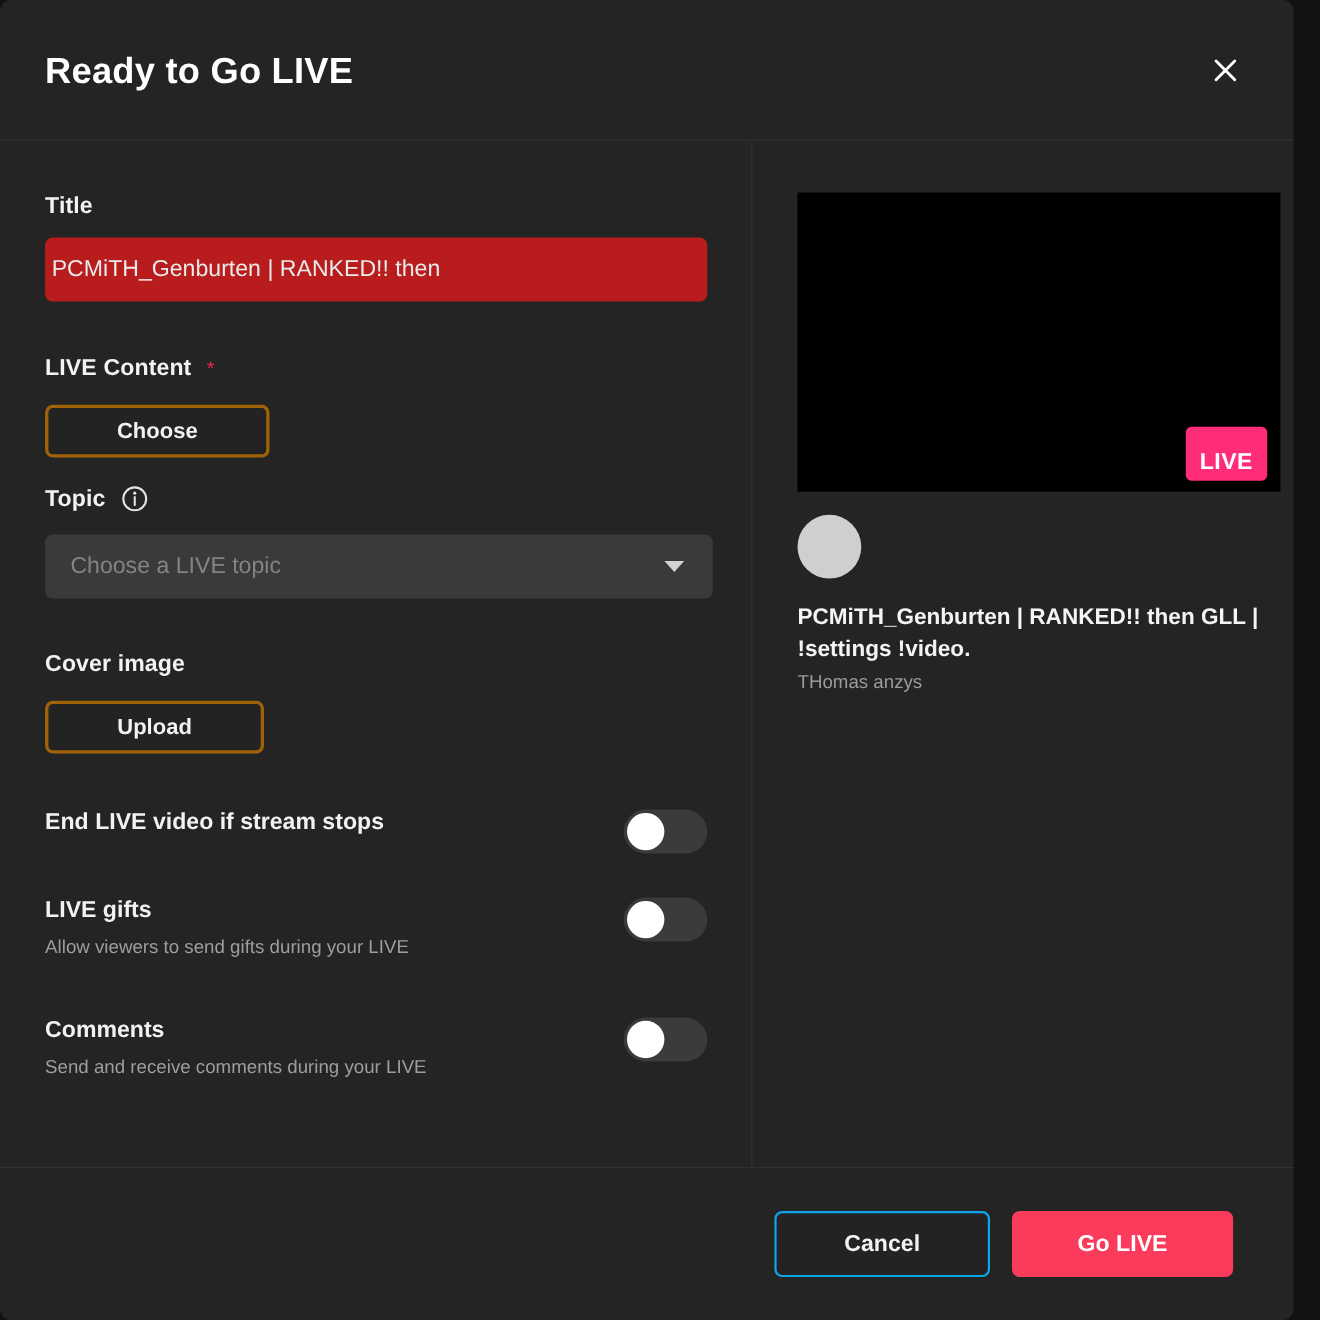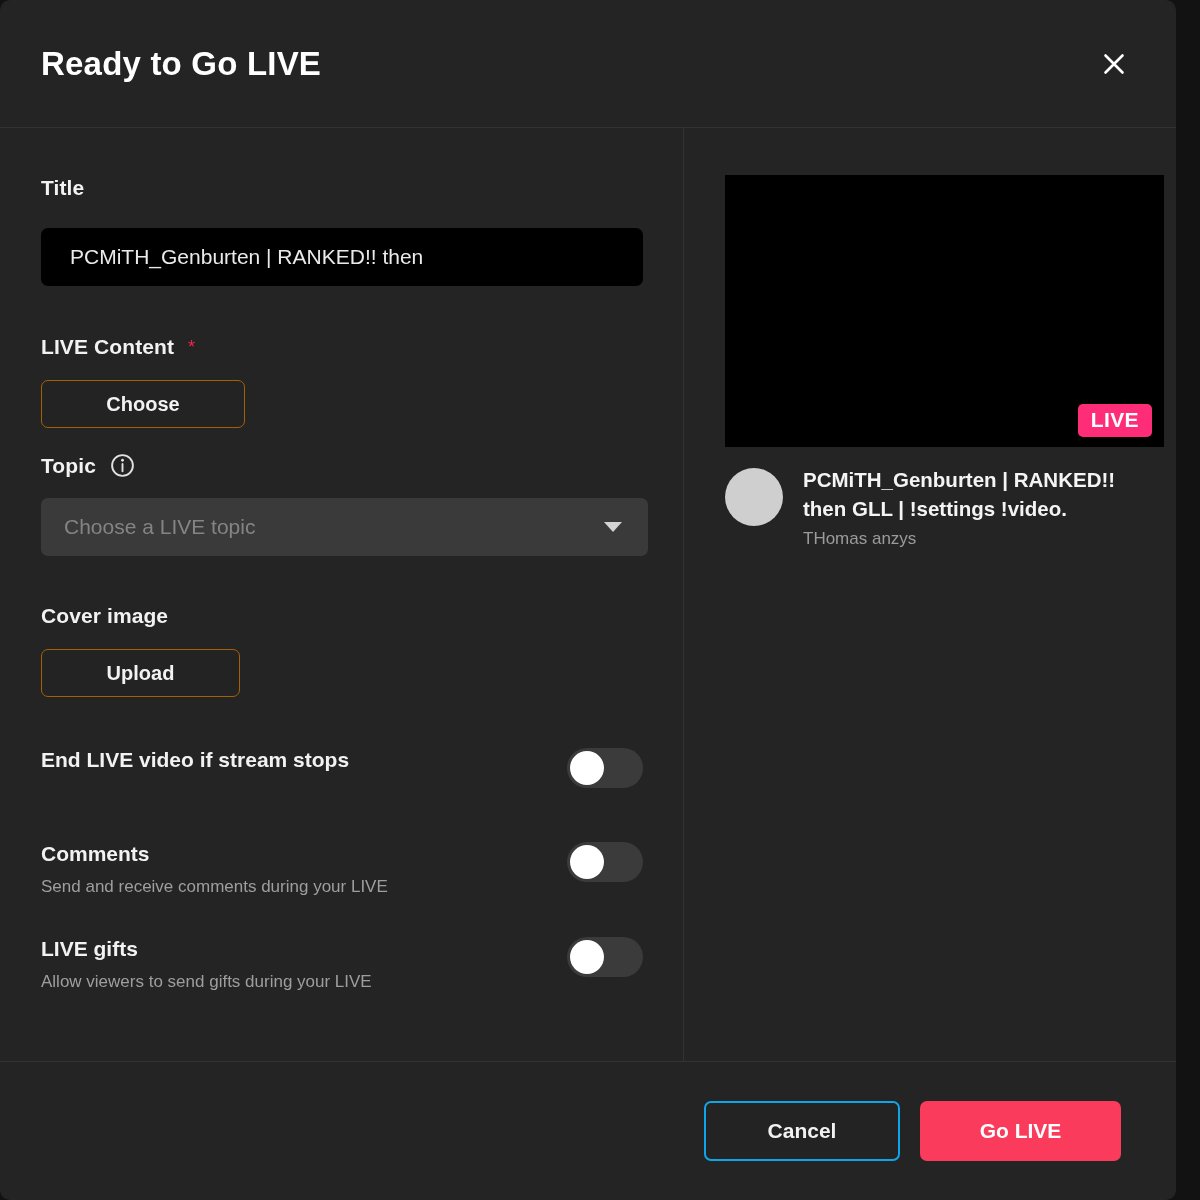--- a/index.html
+++ b/index.html
@@ -94,38 +94,38 @@
     display: inline-flex;
     align-items: center;
     justify-content: center;
     cursor: pointer;
   }
 
   .title-input {
     display: block;
     width: 602px;
     height: 58px;
-    margin-top: 28px;
-    background: #000000;
+    margin-top: 16px;
+    background: #b91c1c;
     border: none;
     border-radius: 7px;
-    padding: 0 29px;
+    padding: 0 6px;
     color: #eaeaea;
     font-size: 21px;
     font-family: "Liberation Sans", sans-serif;
     outline: none;
   }
 
   .outline-btn {
     margin-top: 21px;
     height: 48px;
     min-width: 204px;
     padding: 0 16px;
     background: #232323;
-    border: 1px solid #a16207;
+    border: 3px solid #a16207;
     border-radius: 7px;
     color: #f2f2f2;
     font-size: 20px;
     font-weight: bold;
     font-family: "Liberation Sans", sans-serif;
     cursor: pointer;
   }
   .upload-btn { min-width: 199px; }
 
   .select-wrap {
@@ -213,30 +213,31 @@
   }
   .live-badge {
     position: absolute;
     right: 12px;
     bottom: 10px;
     background: #ff2d78;
     color: #ffffff;
     font-size: 21px;
     font-weight: bold;
     letter-spacing: 0.4px;
-    padding: 4px 13px 5px;
+    padding: 20px 13px 5px;
     border-radius: 5px;
     line-height: 1.15;
   }
 
   .preview-meta {
     display: flex;
     gap: 20px;
     margin-top: 18px;
     width: 439px;
+    flex-direction: column;
   }
   .avatar {
     flex: 0 0 auto;
     width: 58px;
     height: 58px;
     border-radius: 50%;
     background: #cfcfcf;
     margin-top: 3px;
   }
   .preview-texts { flex: 1 1 auto; min-width: 0; }
@@ -348,34 +349,34 @@
 
       <div class="toggle-row">
         <div class="toggle-text">
           <span class="toggle-title">End LIVE video if stream stops</span>
         </div>
         <div class="switch">
           <span class="knob"></span>
         </div>
       </div>
 
+      <div class="toggle-row second">
+        <div class="toggle-text">
+          <span class="toggle-title">LIVE gifts</span>
+          <span class="toggle-sub">Allow viewers to send gifts during your LIVE</span>
+        </div>
+        <div class="switch">
+          <span class="knob"></span>
+        </div>
+      </div>
+
       <div class="toggle-row third">
         <div class="toggle-text">
           <span class="toggle-title">Comments</span>
           <span class="toggle-sub">Send and receive comments during your LIVE</span>
-        </div>
-        <div class="switch">
-          <span class="knob"></span>
-        </div>
-      </div>
-
-      <div class="toggle-row second">
-        <div class="toggle-text">
-          <span class="toggle-title">LIVE gifts</span>
-          <span class="toggle-sub">Allow viewers to send gifts during your LIVE</span>
         </div>
         <div class="switch">
           <span class="knob"></span>
         </div>
       </div>
 
     </div>
 
     <div class="right-pane">
       <div class="preview-video">

